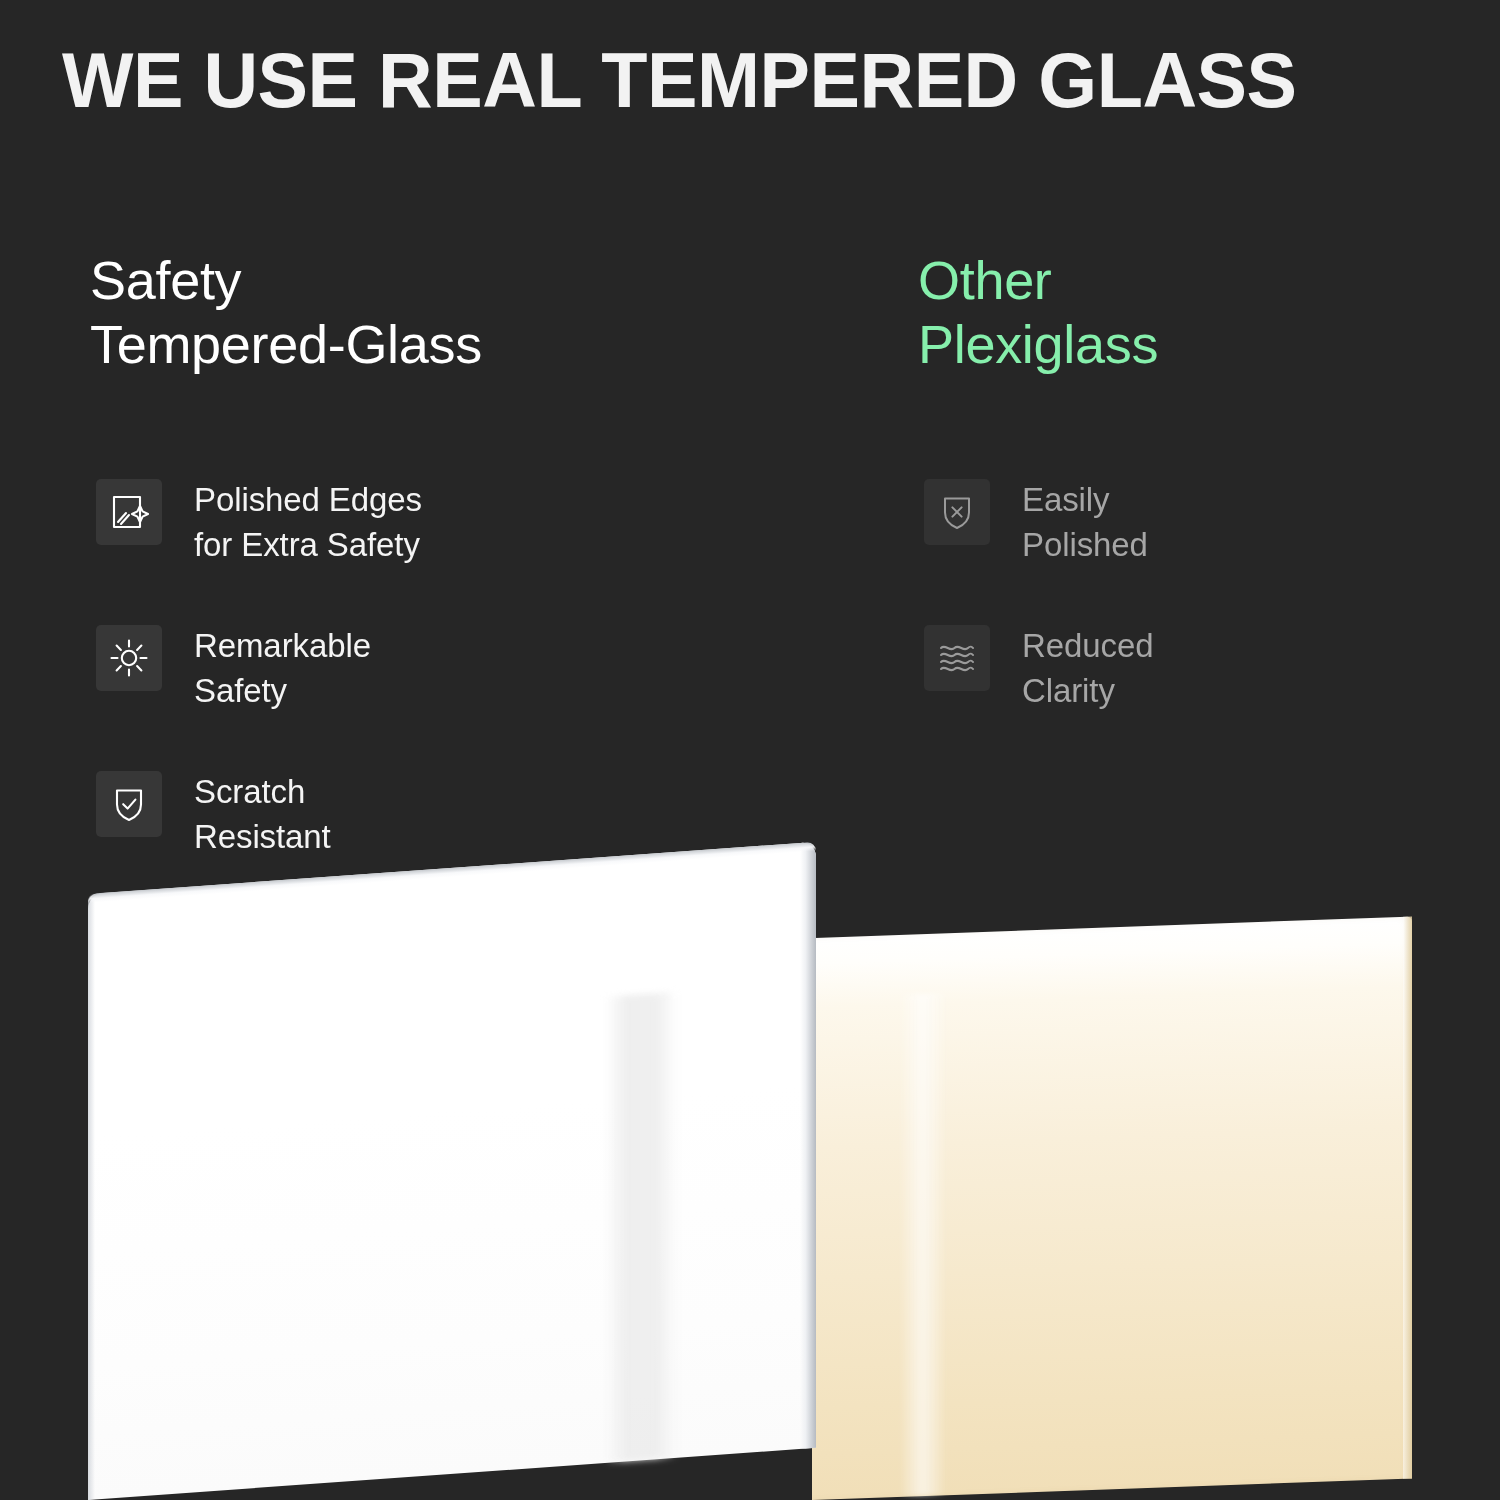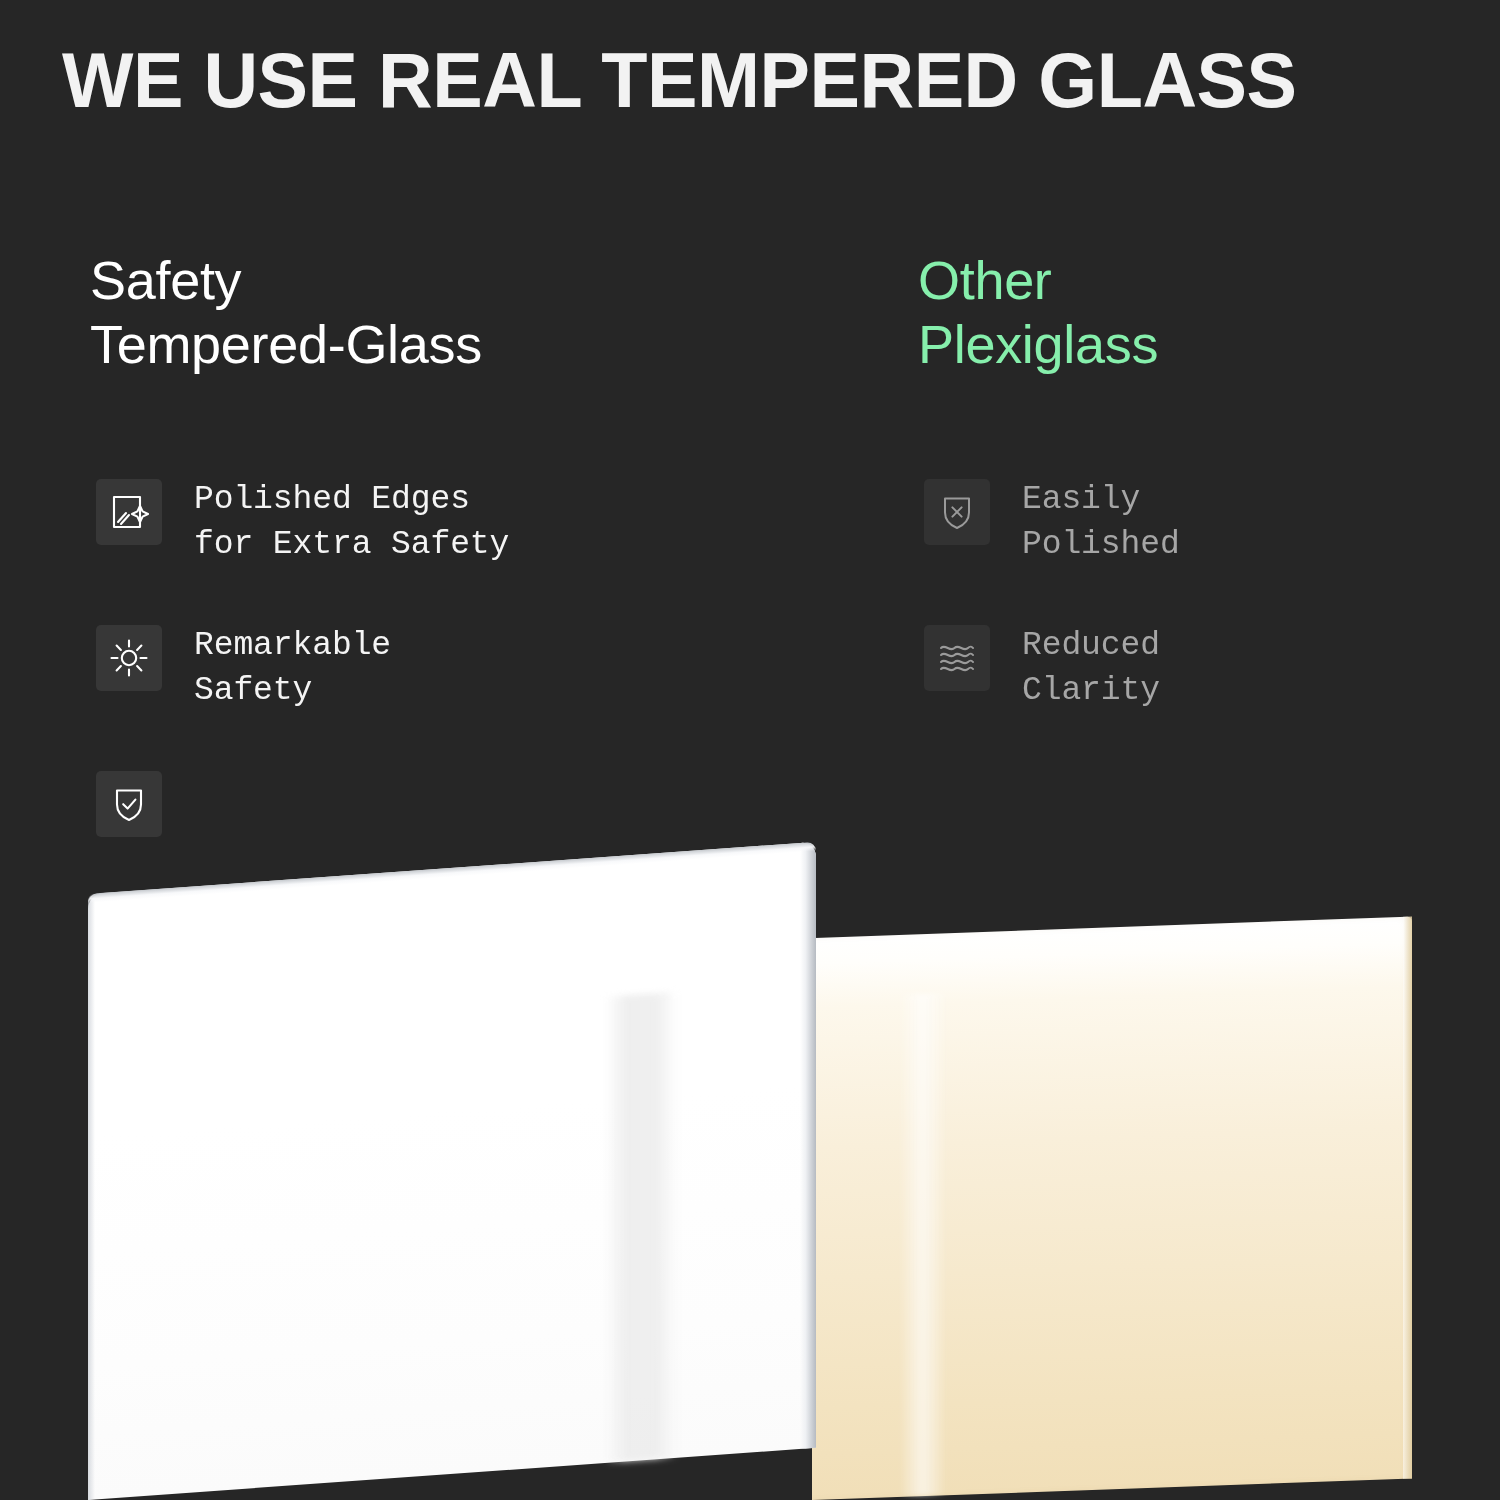--- a/index.html
+++ b/index.html
@@ -63,21 +63,20 @@
   .col-right .tile { background:#323232; }
 
   .feat-label {
     margin-left:32px;
     font-size:33px;
     line-height:45px;
     font-weight:400;
     letter-spacing:-0.1px;
     white-space:pre-line;
     padding-top:2px;
-    font-family:Liberation Mono, monospace;
   }
   .col-left  .feat-label { color:#f4f4f4; }
   .col-right .feat-label { color:#a6a6a6; }
 
   .tile svg { display:block; }
   .col-left  .tile svg { stroke:#ffffff; }
   .col-right .tile svg { stroke:#9a9a9a; }
 
   
   .panels { position:absolute; left:0; top:860px; width:1500px; height:640px; }
@@ -181,20 +180,22 @@
 Safety</div>
       </div>
 
       <div class="feature">
         <div class="tile">
           <svg width="40" height="40" viewBox="0 0 40 40" fill="none" stroke-width="2.1" stroke-linecap="round" stroke-linejoin="round">
             <path d="M8 6.5 H32 V20.5 C32 28.5 26.5 33.3 20 36 C13.5 33.3 8 28.5 8 20.5 Z"></path>
             <path d="M14.2 20.2 L18.6 24.6 L26.4 15.6"></path>
           </svg>
         </div>
+        <div class="feat-label">Scratch
+Resistant</div>
       </div>
 
     </div>
   </div>
 
   <div class="col col-right">
     <div class="col-head">Other
 Plexiglass</div>
 
     <div class="features">

